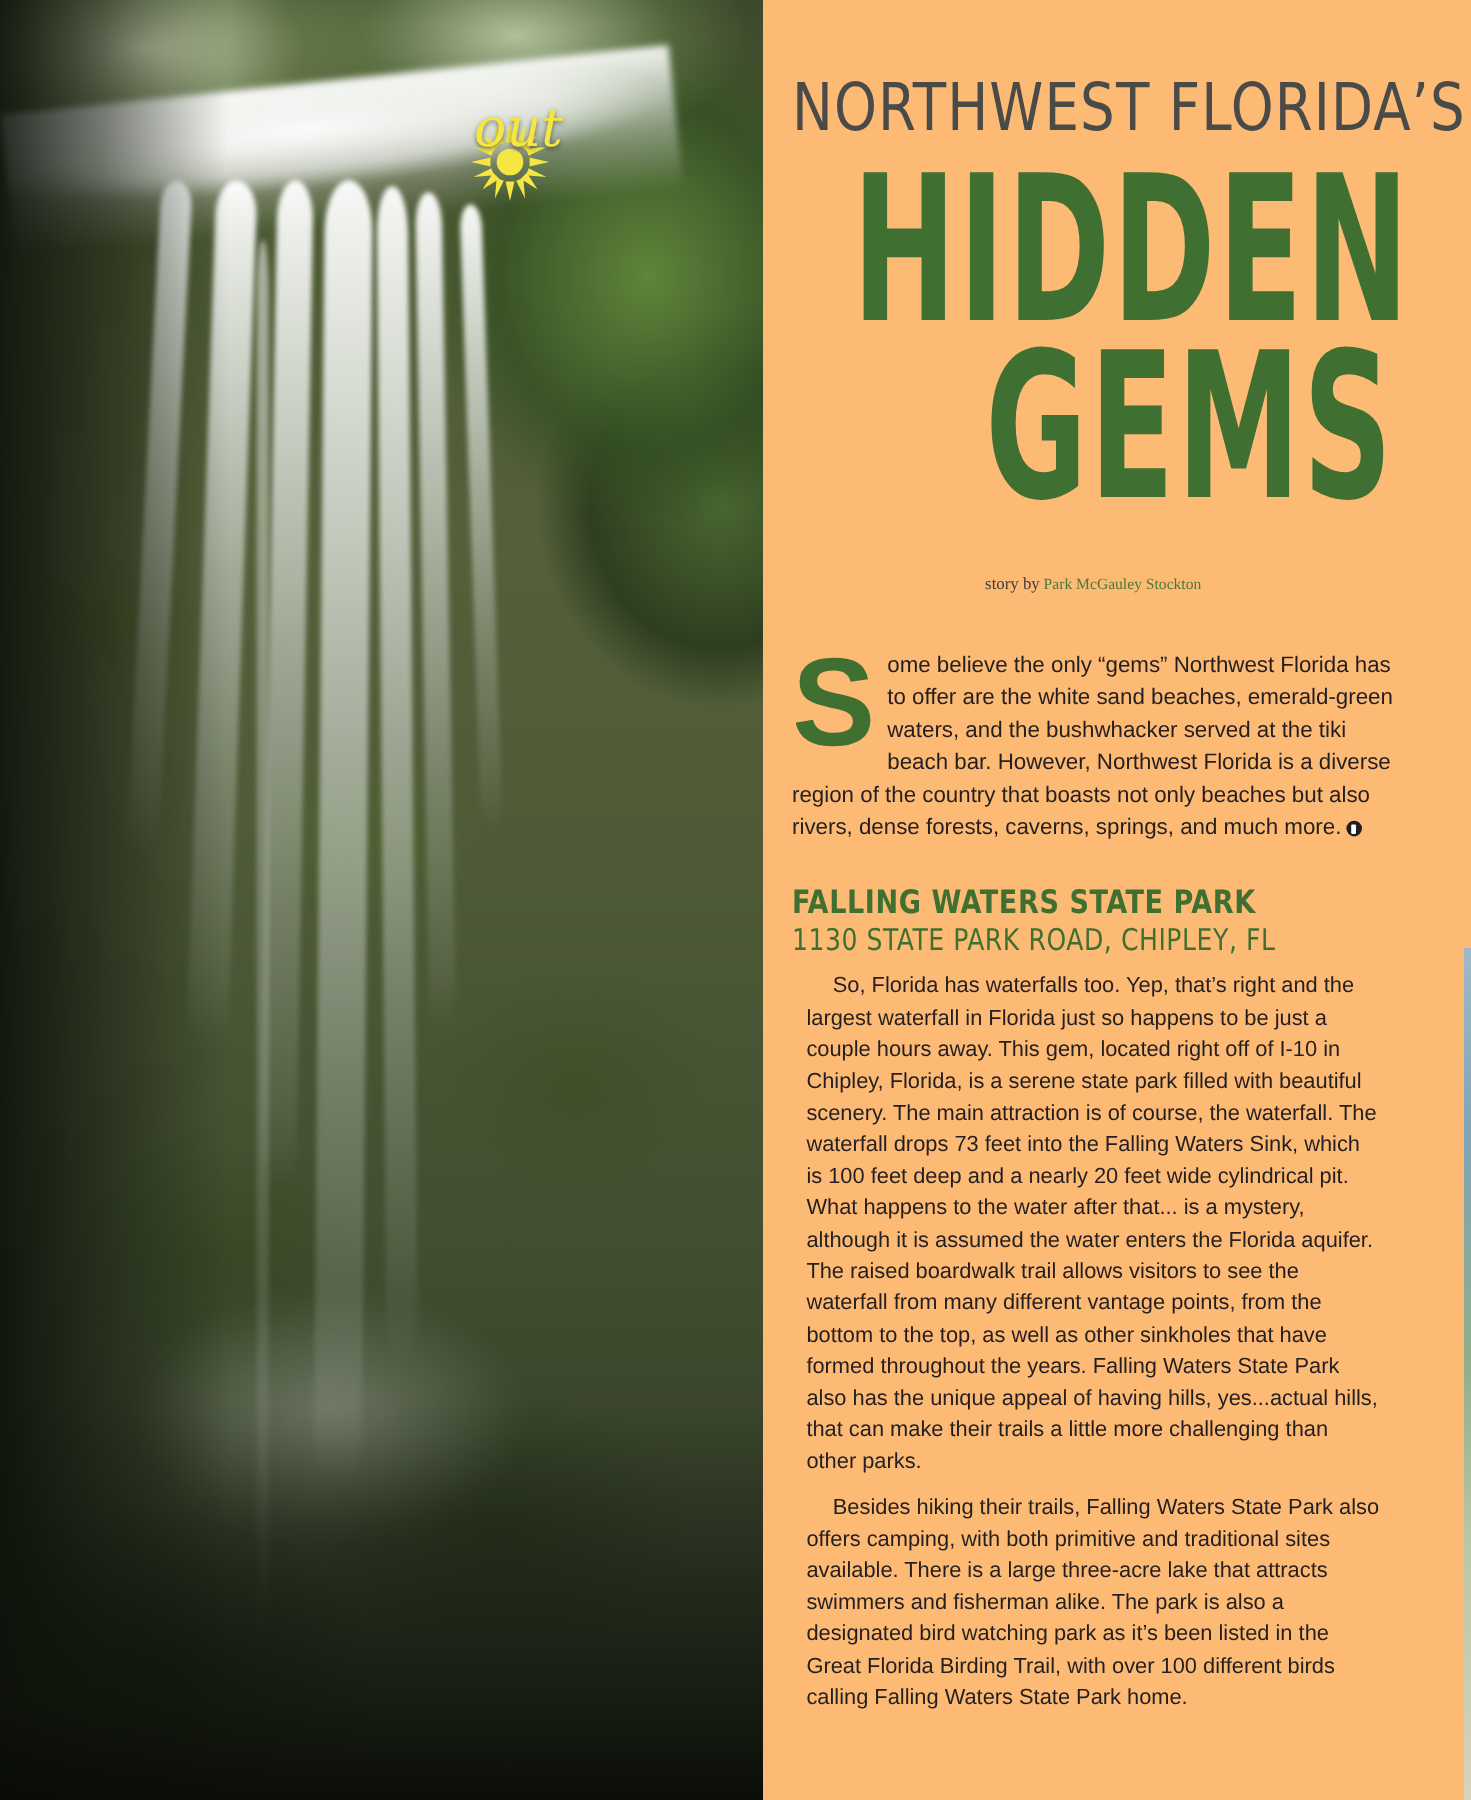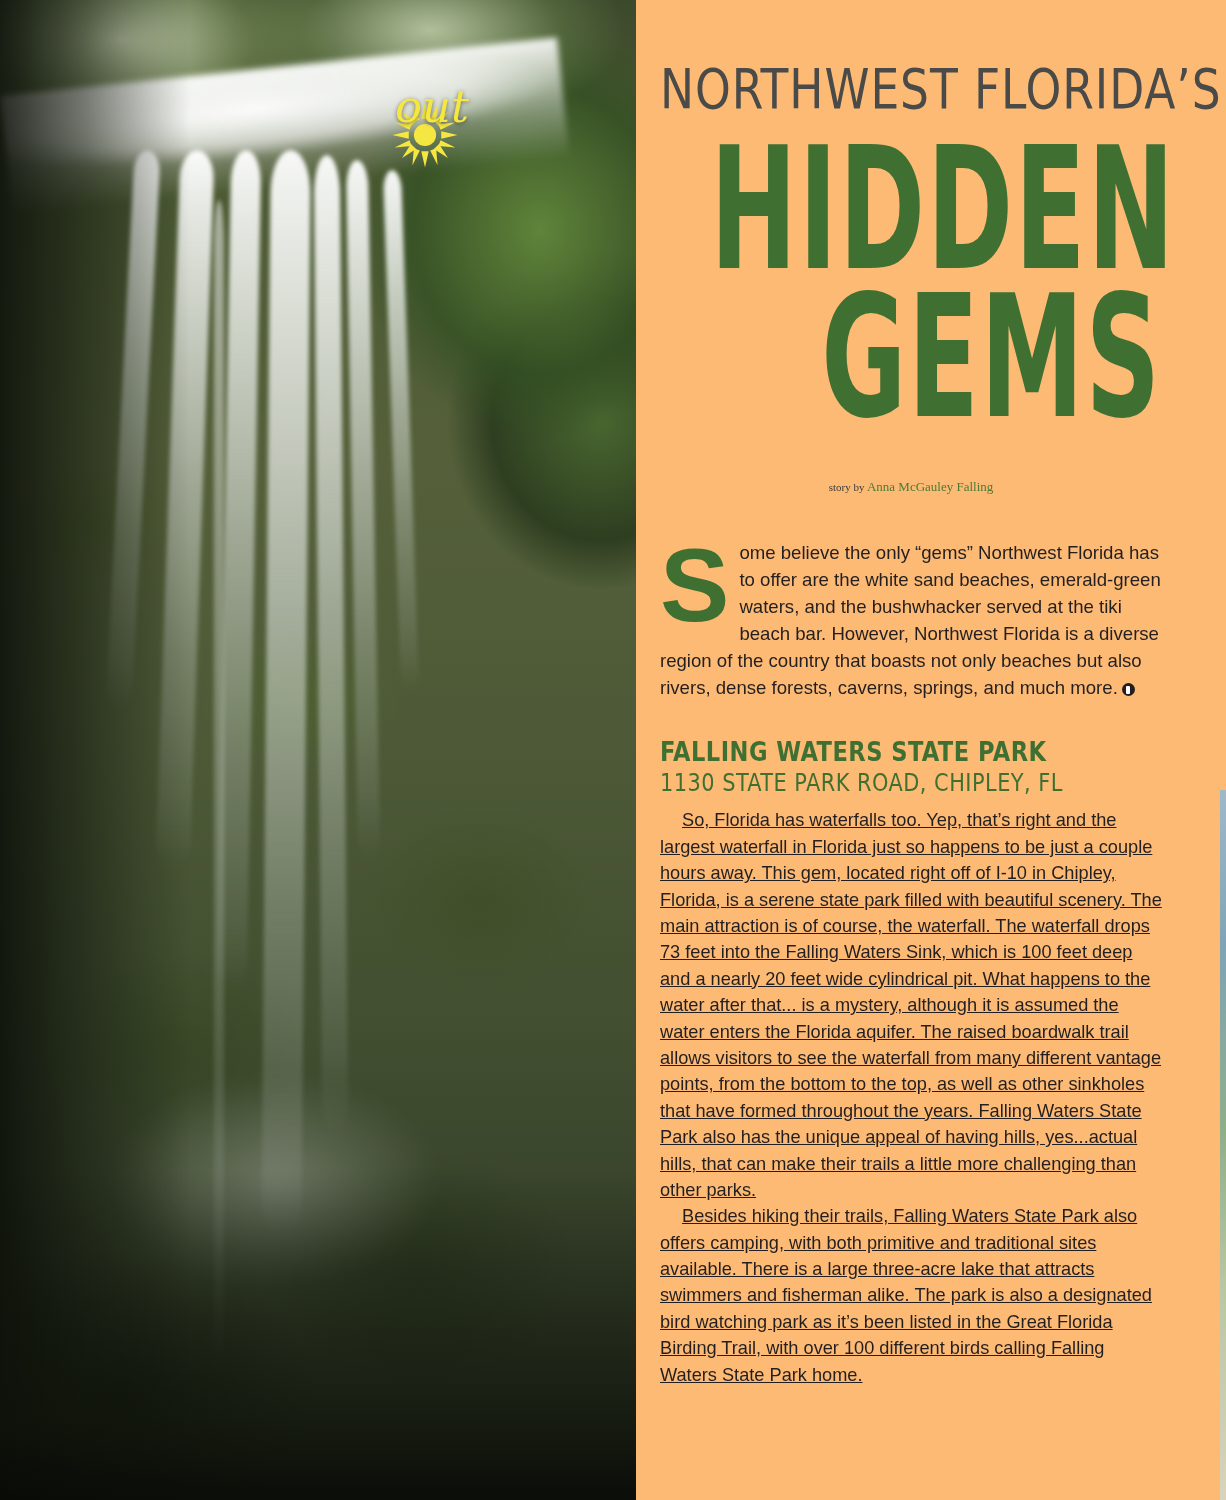--- a/index.html
+++ b/index.html
@@ -185,21 +185,21 @@
     margin-top: 2px;
   }
 
   .byline {
     text-align: center;
     margin-top: 120px;
     font-size: 13px;
     color: #3b3b3a;
     font-family: "Liberation Serif", serif;
   }
-  .byline .by-label { font-size: 11px; color: #3b3b3a; }
+  .byline .by-label { font-size: 14px; color: #3b3b3a; }
   .byline .by-name { color: #4a7a36; font-weight: 400; }
 
   .intro {
     margin-top: 44px;
     font-size: 18.6px;
     line-height: 1.455;
     color: #231f20;
     text-align: left;
   }
   .dropcap {
@@ -251,24 +251,23 @@
     text-transform: uppercase;
     transform: scaleX(0.93);
     transform-origin: left center;
     line-height: 1.15;
     margin-top: 1px;
   }
 
   .body-p {
     font-size: 18.2px;
     line-height: 1.45;
-    margin: 0;
+    margin: 12px;
     text-indent: 22px;
     color: #231f20;
-    text-decoration: underline;
   }
   .body-p.first { margin-top: 10px; }
 
   
   .edge-sliver {
     position: absolute;
     right: 0;
     top: 790px;
     width: 6px;
     height: 710px;
@@ -330,21 +329,21 @@
 
     <div class="kicker">NORTHWEST FLORIDA’S</div>
 
     <div class="headline">
       <span class="l1">HIDDEN</span>
       <span class="l2">GEMS</span>
     </div>
 
     <div class="byline">
       <span class="by-label">story by</span>
-      <span class="by-name">Anna McGauley Falling</span>
+      <span class="by-name">Park McGauley Stockton</span>
     </div>
 
     <div class="intro">
       <span class="dropcap">S</span><span>ome believe the only “gems” Northwest Florida has to offer are the white sand beaches, emerald-green waters, and the bushwhacker served at the tiki beach bar. However, Northwest Florida is a diverse region of the country that boasts not only beaches but also rivers, dense forests, caverns, springs, and much more.</span><span class="endmark"></span>
     </div>
 
     <div class="sec-title">FALLING WATERS STATE PARK</div>
     <div class="sec-sub">1130 STATE PARK ROAD, CHIPLEY, FL</div>
 
     <p class="body-p first">So, Florida has waterfalls too. Yep, that’s right and the largest waterfall in Florida just so happens to be just a couple hours away. This gem, located right off of I-10 in Chipley, Florida, is a serene state park filled with beautiful scenery. The main attraction is of course, the waterfall. The waterfall drops 73 feet into the Falling Waters Sink, which is 100 feet deep and a nearly 20 feet wide cylindrical pit. What happens to the water after that... is a mystery, although it is assumed the water enters the Florida aquifer. The raised boardwalk trail allows visitors to see the waterfall from many different vantage points, from the bottom to the top, as well as other sinkholes that have formed throughout the years. Falling Waters State Park also has the unique appeal of having hills, yes...actual hills, that can make their trails a little more challenging than other parks.</p>

